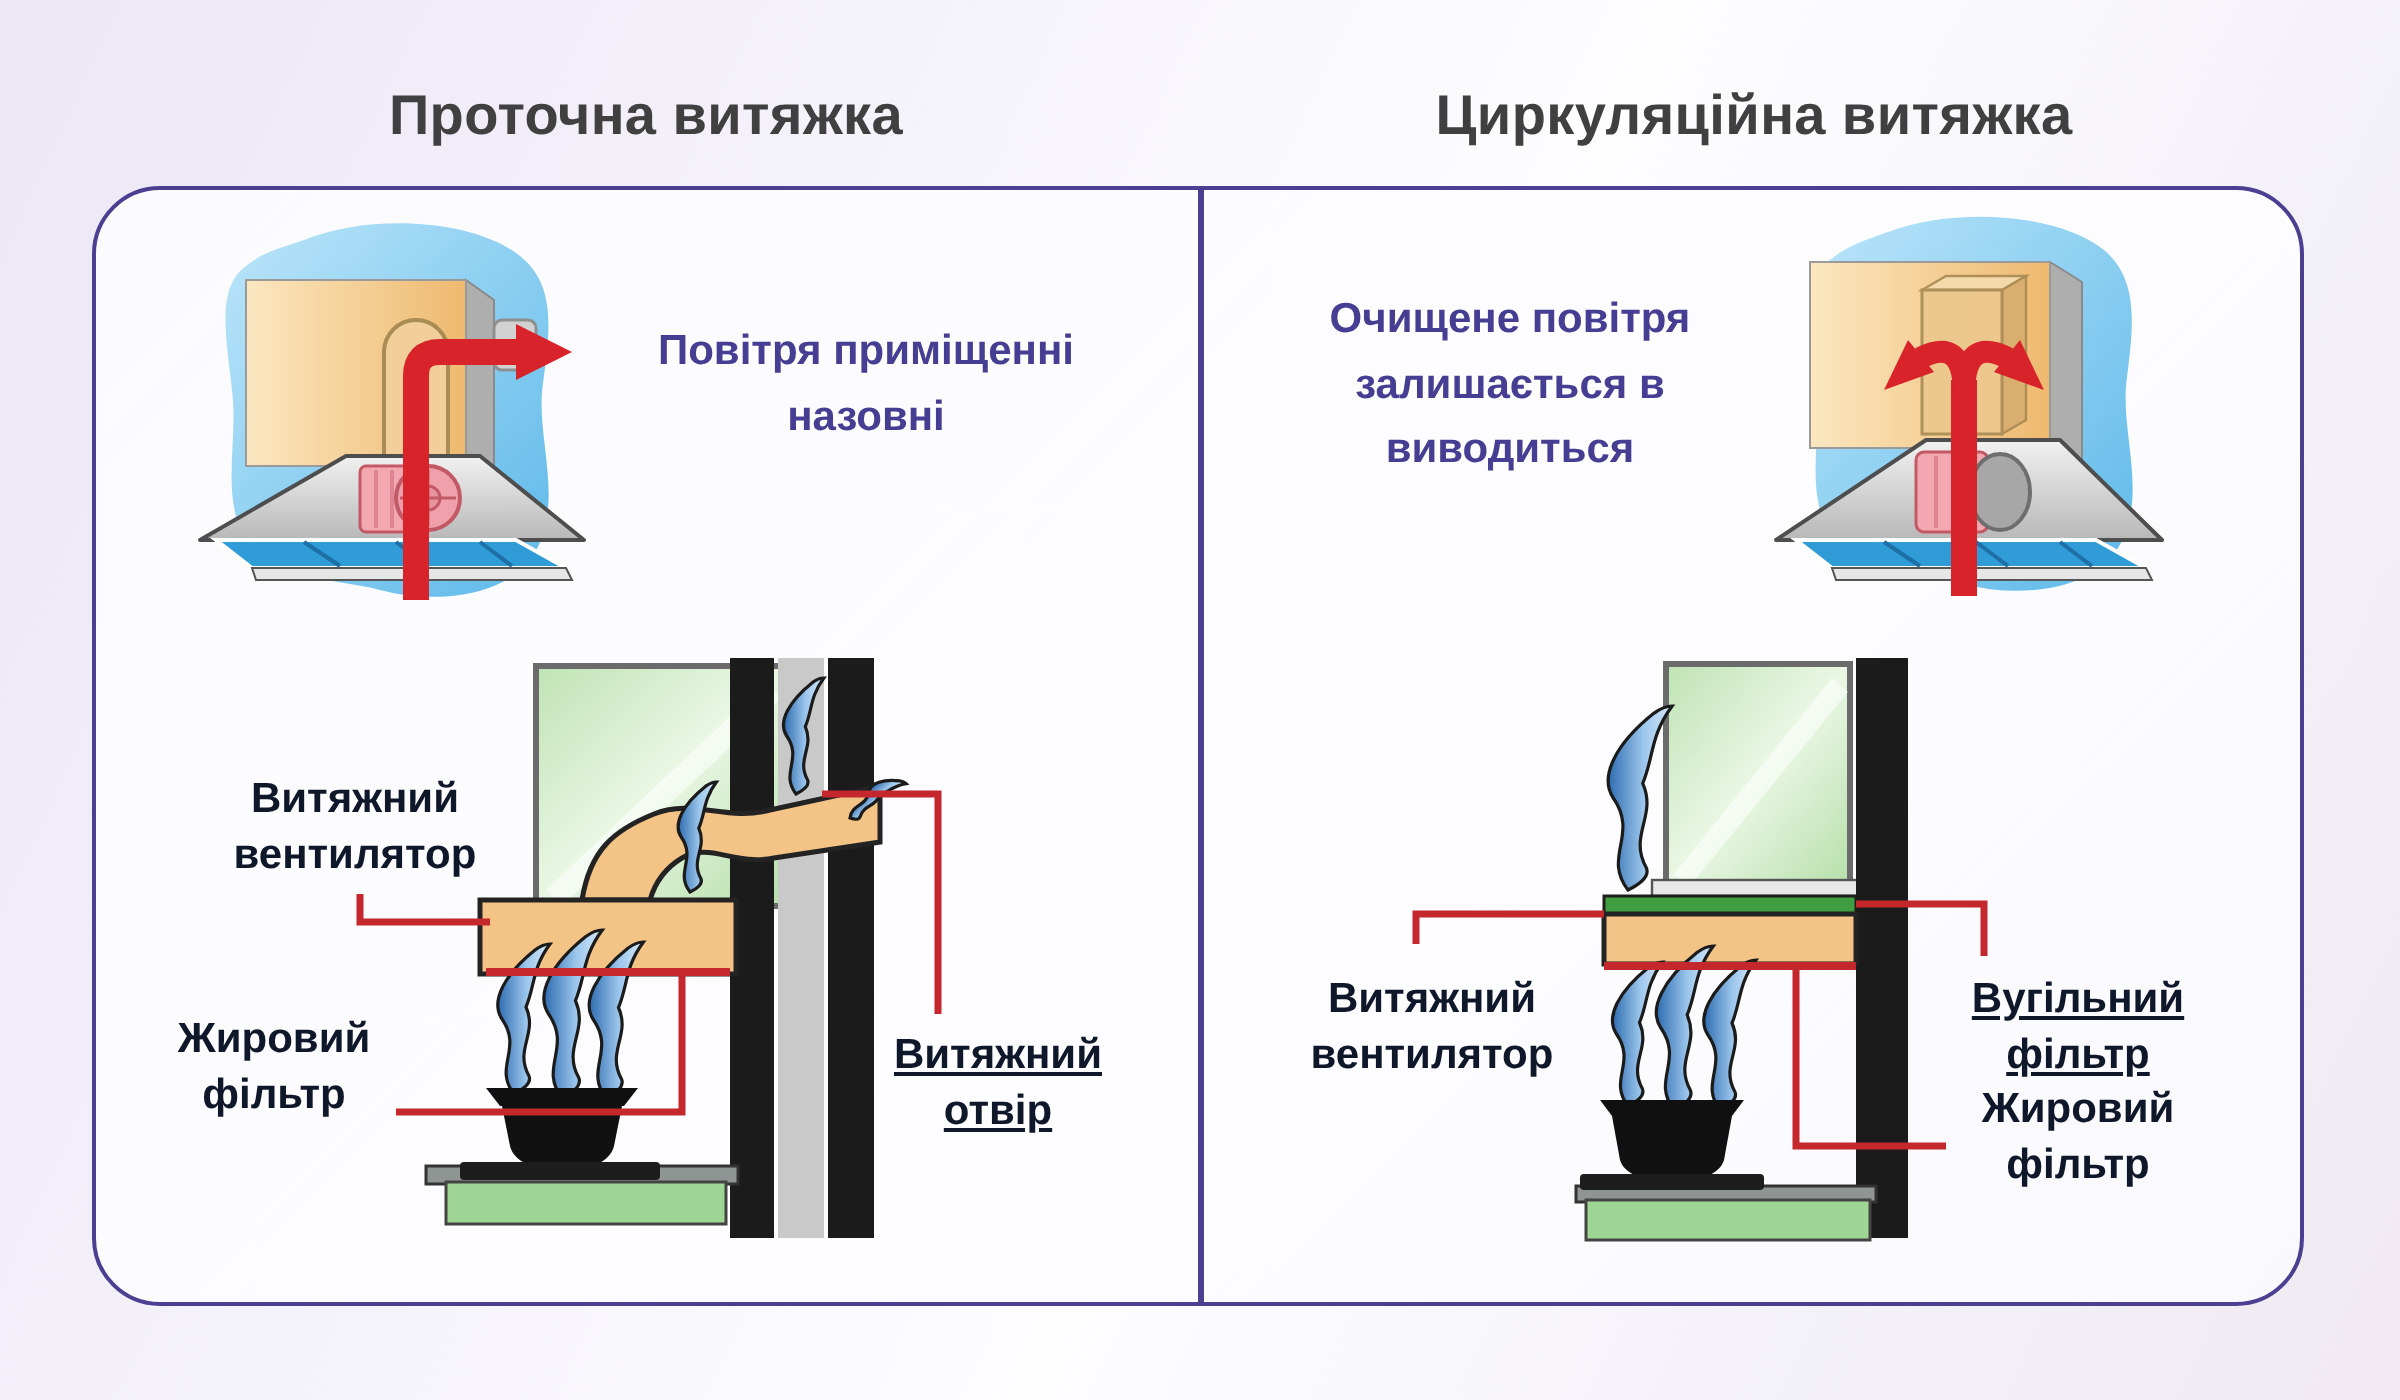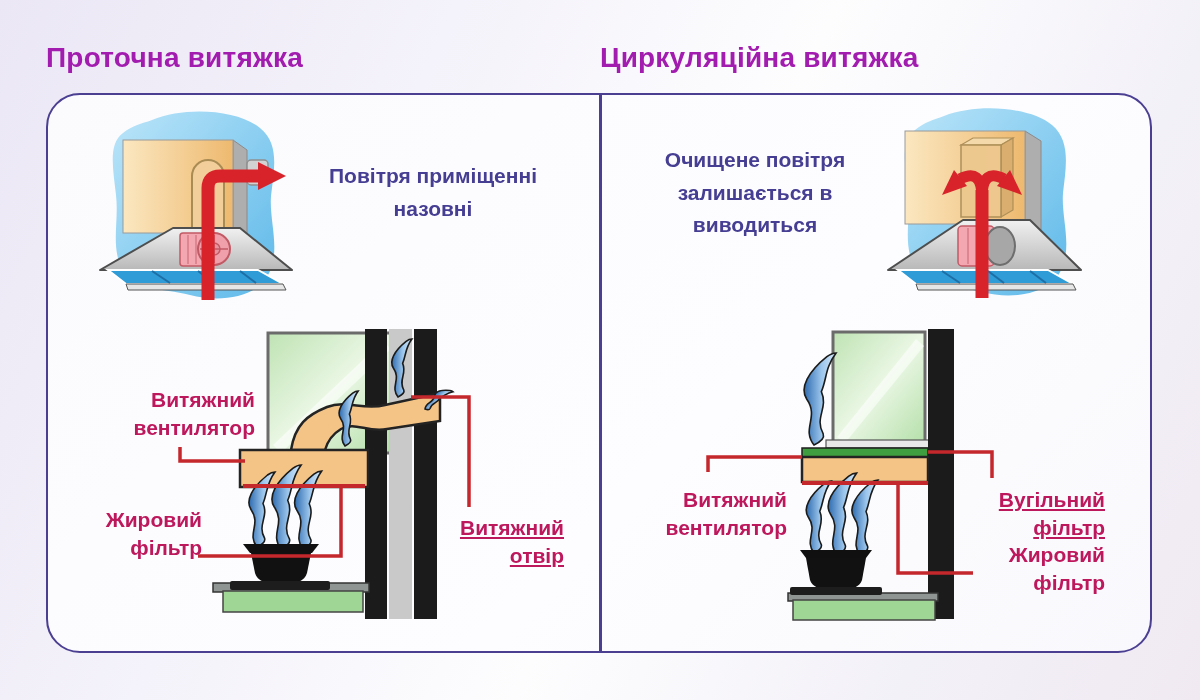--- a/index.html
+++ b/index.html
@@ -3,44 +3,44 @@
 <meta charset="utf-8">
 <style>
   html,body{margin:0;padding:0;}
   body{
     width:1200px;height:700px;overflow:hidden;
     font-family:"Liberation Sans",sans-serif;
     background:linear-gradient(115deg,#ebe7f5 0%,#f4f2fa 30%,#fdfdfe 55%,#f3f1f8 80%,#f0e9f2 100%);
     position:relative;
   }
   .title{
-    position:absolute;top:42px;width:554px;
-    font-size:28px;font-weight:700;color:#a21caf;letter-spacing:.2px;
+    position:absolute;top:42px;width:554px;text-align:center;
+    font-size:28px;font-weight:700;color:#404040;letter-spacing:.2px;
   }
   #left-title{left:46px;}
   #right-title{left:600px;}
   .panel{
     position:absolute;left:46px;top:93px;width:1106px;height:560px;
     border:2.5px solid #4b3f92;border-radius:34px;
     background:linear-gradient(135deg,#fbfbfe 0%,#fdfdff 60%,#f9f8fc 100%);
     box-sizing:border-box;
   }
   .divider{
     position:absolute;left:599px;top:95px;width:2.5px;height:558px;
     background:#4b3f92;
   }
   .desc{
     position:absolute;text-align:center;
     font-size:21px;font-weight:700;color:#453e92;line-height:1.55;
   }
   #left-desc{left:318px;top:160px;width:230px;}
   #right-desc{left:640px;top:144px;width:230px;}
   .dlabel{
-    position:absolute;text-align:right;
-    font-size:21px;font-weight:700;color:#be185d;line-height:1.32;
+    position:absolute;text-align:center;
+    font-size:21px;font-weight:700;color:#0f172a;line-height:1.32;
   }
   #l-fan-label{left:100px;top:386px;width:155px;}
   #l-grease-label{left:72px;top:506px;width:130px;}
   #l-opening-label{left:434px;top:514px;width:130px;text-decoration:underline;}
   #r-fan-label{left:645px;top:486px;width:142px;}
   #r-carbon-label{left:973px;top:486px;width:132px;text-decoration:underline;}
   #r-grease-label{left:973px;top:541px;width:132px;}
   svg{position:absolute;display:block;}
   #left-hood-illustration{left:90px;top:100px;}
   #right-hood-illustration{left:878px;top:98px;}

